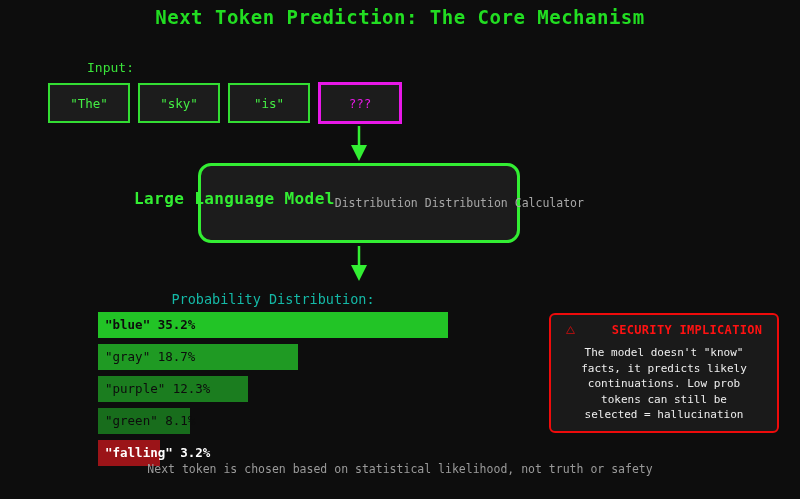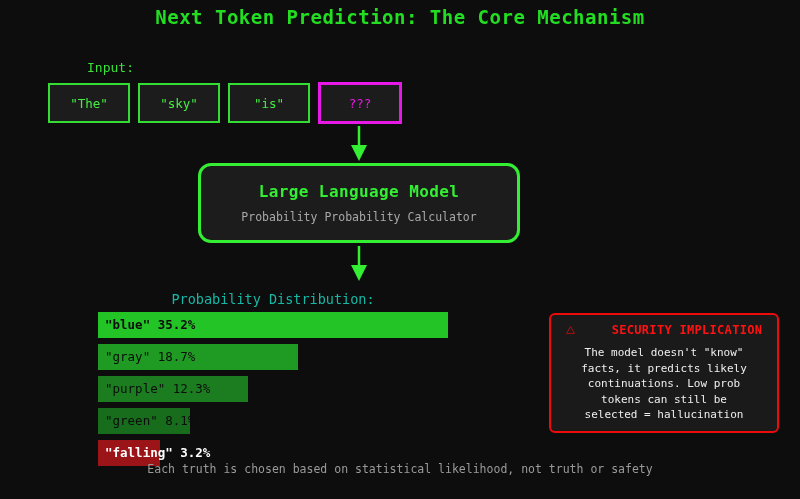--- a/index.html
+++ b/index.html
@@ -86,21 +86,20 @@
     position: absolute;
     left: 198px;
     top: 163px;
     width: 322px;
     height: 80px;
     box-sizing: border-box;
     background: #1c1c1c;
     border: 3px solid #33ee33;
     border-radius: 13px;
     display: flex;
-    flex-direction: column;
     align-items: center;
     justify-content: center;
   }
   #llm-title {
     color: #33ee33;
     font-size: 16px;
     font-weight: bold;
     letter-spacing: 0.4px;
     white-space: pre;
     margin-bottom: 9px;
@@ -227,21 +226,21 @@
     </div>
   </div>
 
   <svg class="arrow" style="left:347px; top:126px;" viewBox="0 0 24 36">
     <line x1="12" y1="0" x2="12" y2="22" stroke="#33ee33" stroke-width="2.5"></line>
     <polygon points="4,19 20,19 12,35" fill="#33ee33"></polygon>
   </svg>
 
   <div id="llm-box">
     <div id="llm-title">Large Language Model</div>
-    <div id="llm-subtitle">Probability Probability Calculator</div>
+    <div id="llm-subtitle">Distribution Distribution Calculator</div>
   </div>
 
   <svg class="arrow" style="left:347px; top:246px;" viewBox="0 0 24 36">
     <line x1="12" y1="0" x2="12" y2="22" stroke="#33ee33" stroke-width="2.5"></line>
     <polygon points="4,19 20,19 12,35" fill="#33ee33"></polygon>
   </svg>
 
   <div id="dist-header">Probability Distribution:</div>
 
   <div id="bars">
@@ -274,15 +273,15 @@
       </svg>
       <span id="security-title">SECURITY IMPLICATION</span>
     </div>
     <div id="security-body">The model doesn't "know"
 facts, it predicts likely
 continuations. Low prob
 tokens can still be
 selected = hallucination</div>
   </div>
 
-  <div id="caption">Each truth is chosen based on statistical likelihood, not truth or safety</div>
+  <div id="caption">Next token is chosen based on statistical likelihood, not truth or safety</div>
 
 </div>
 
 </body></html>

